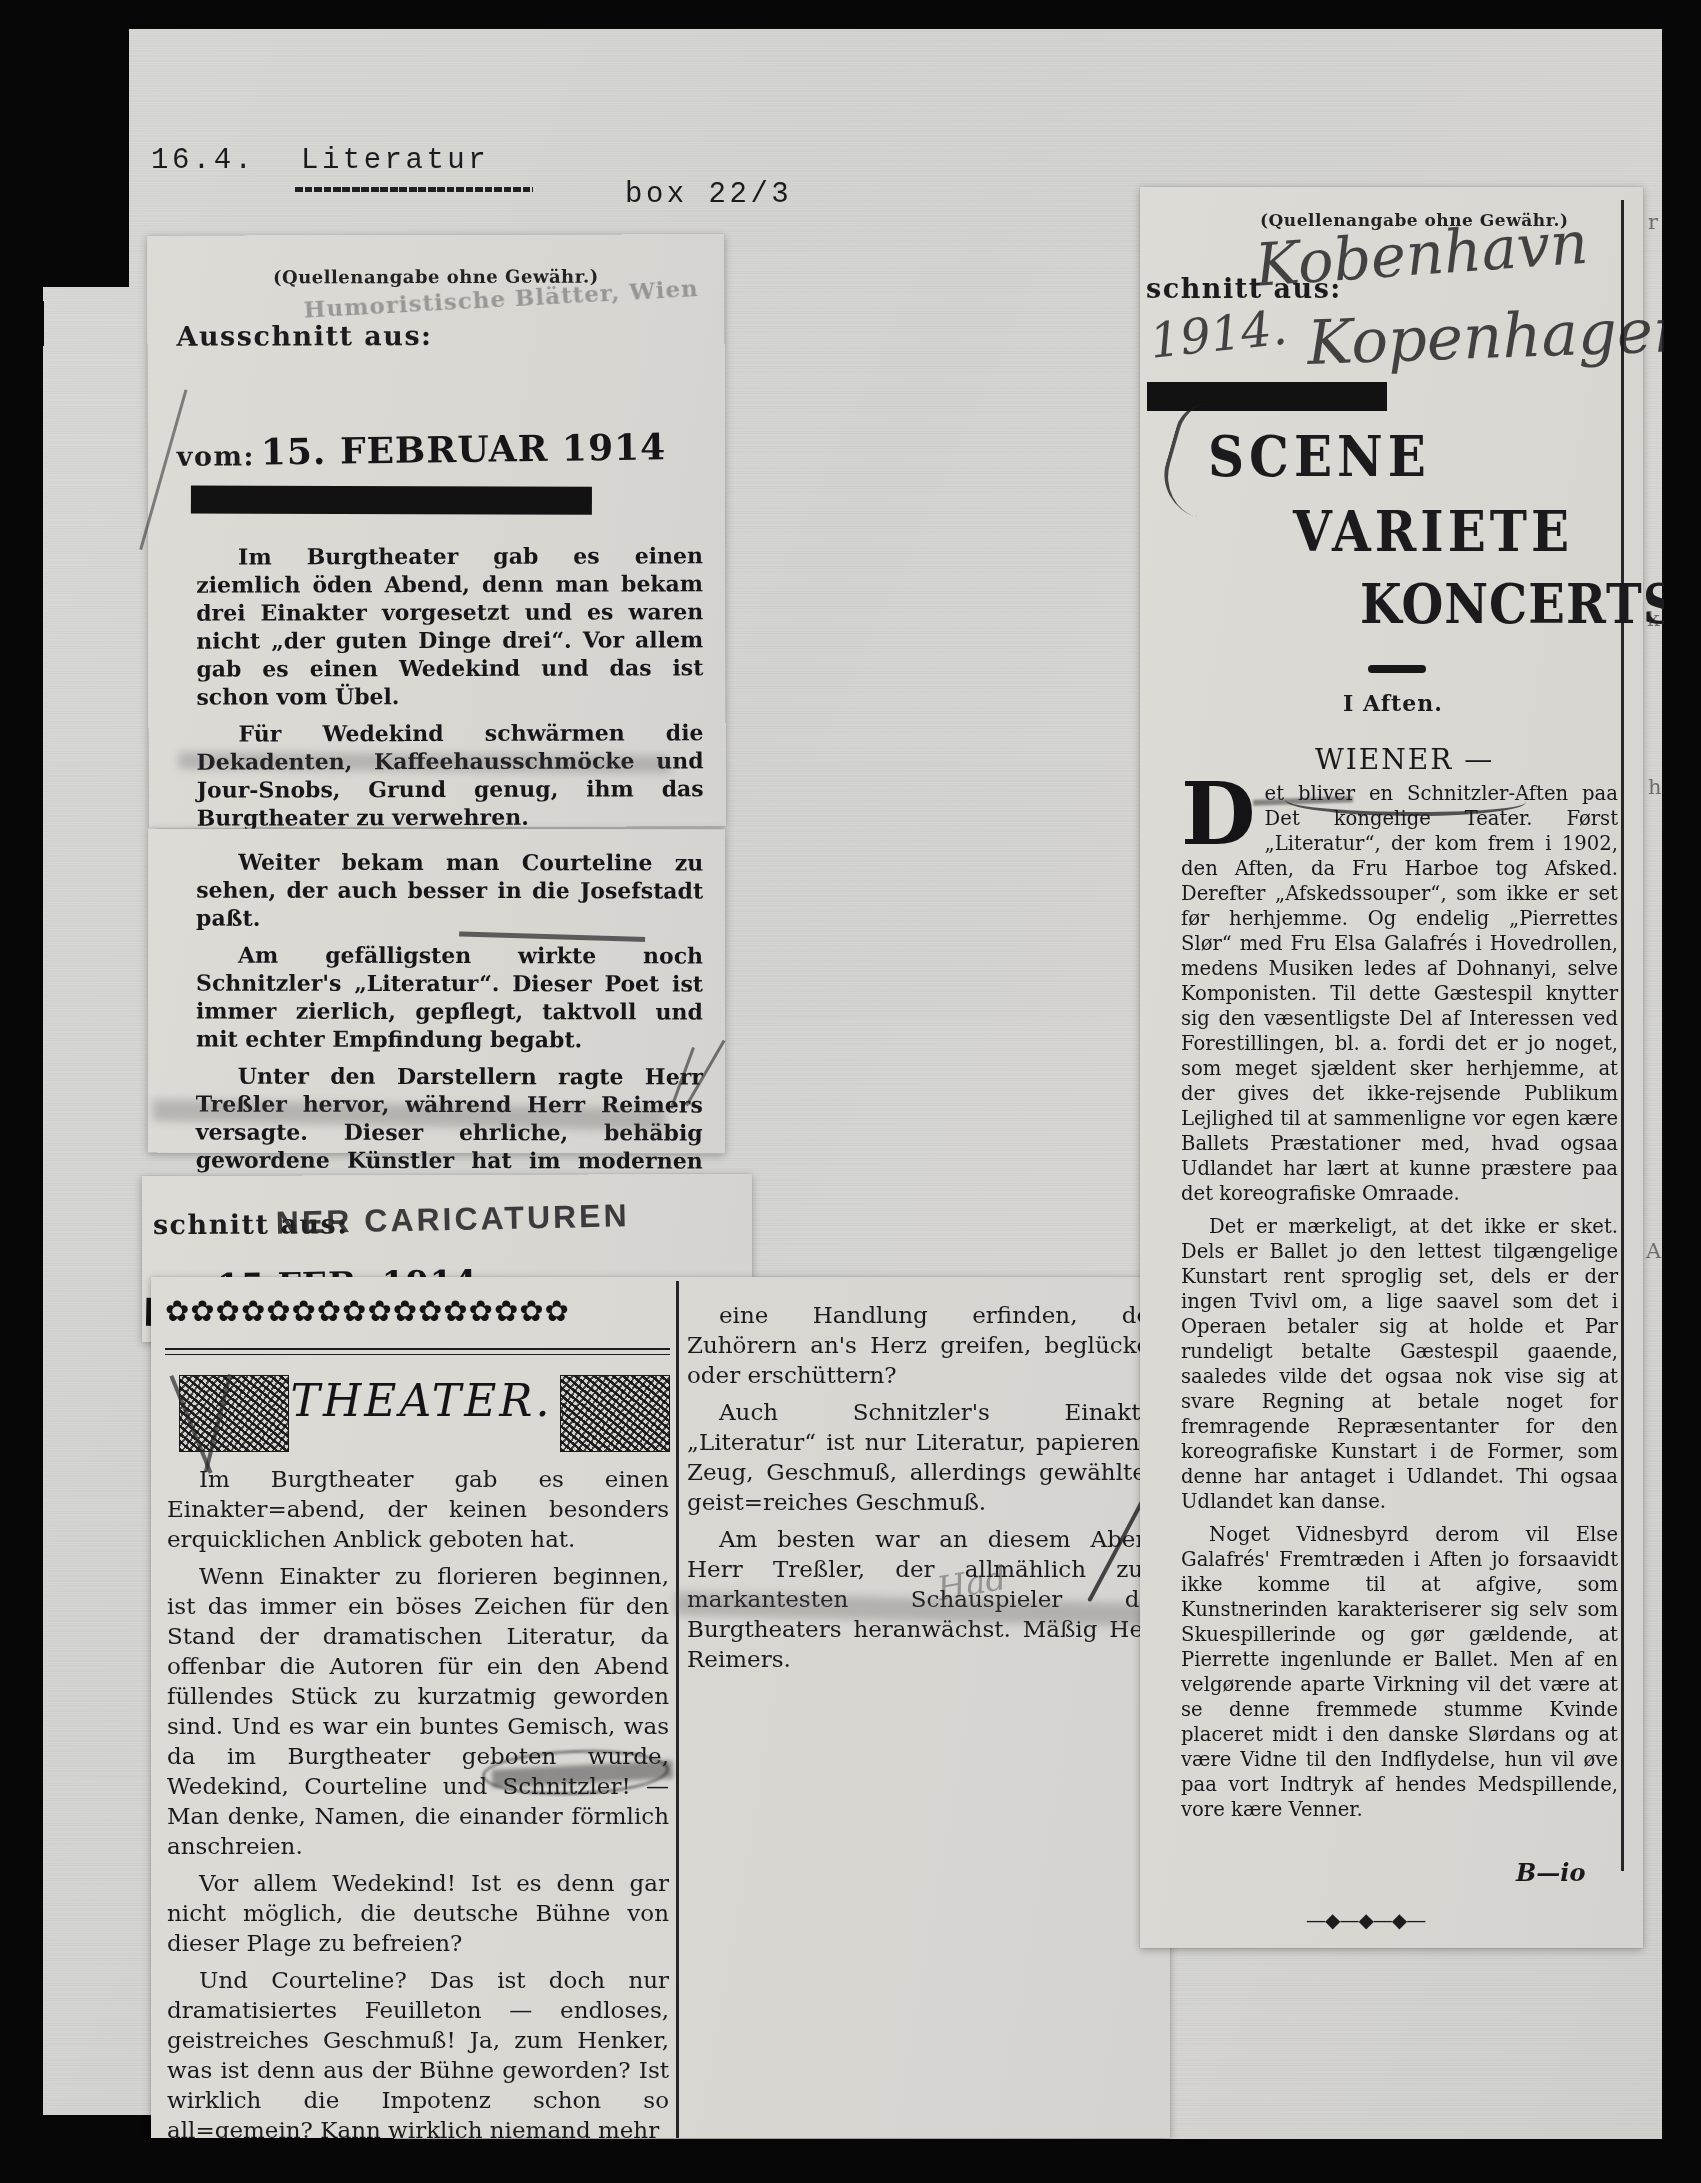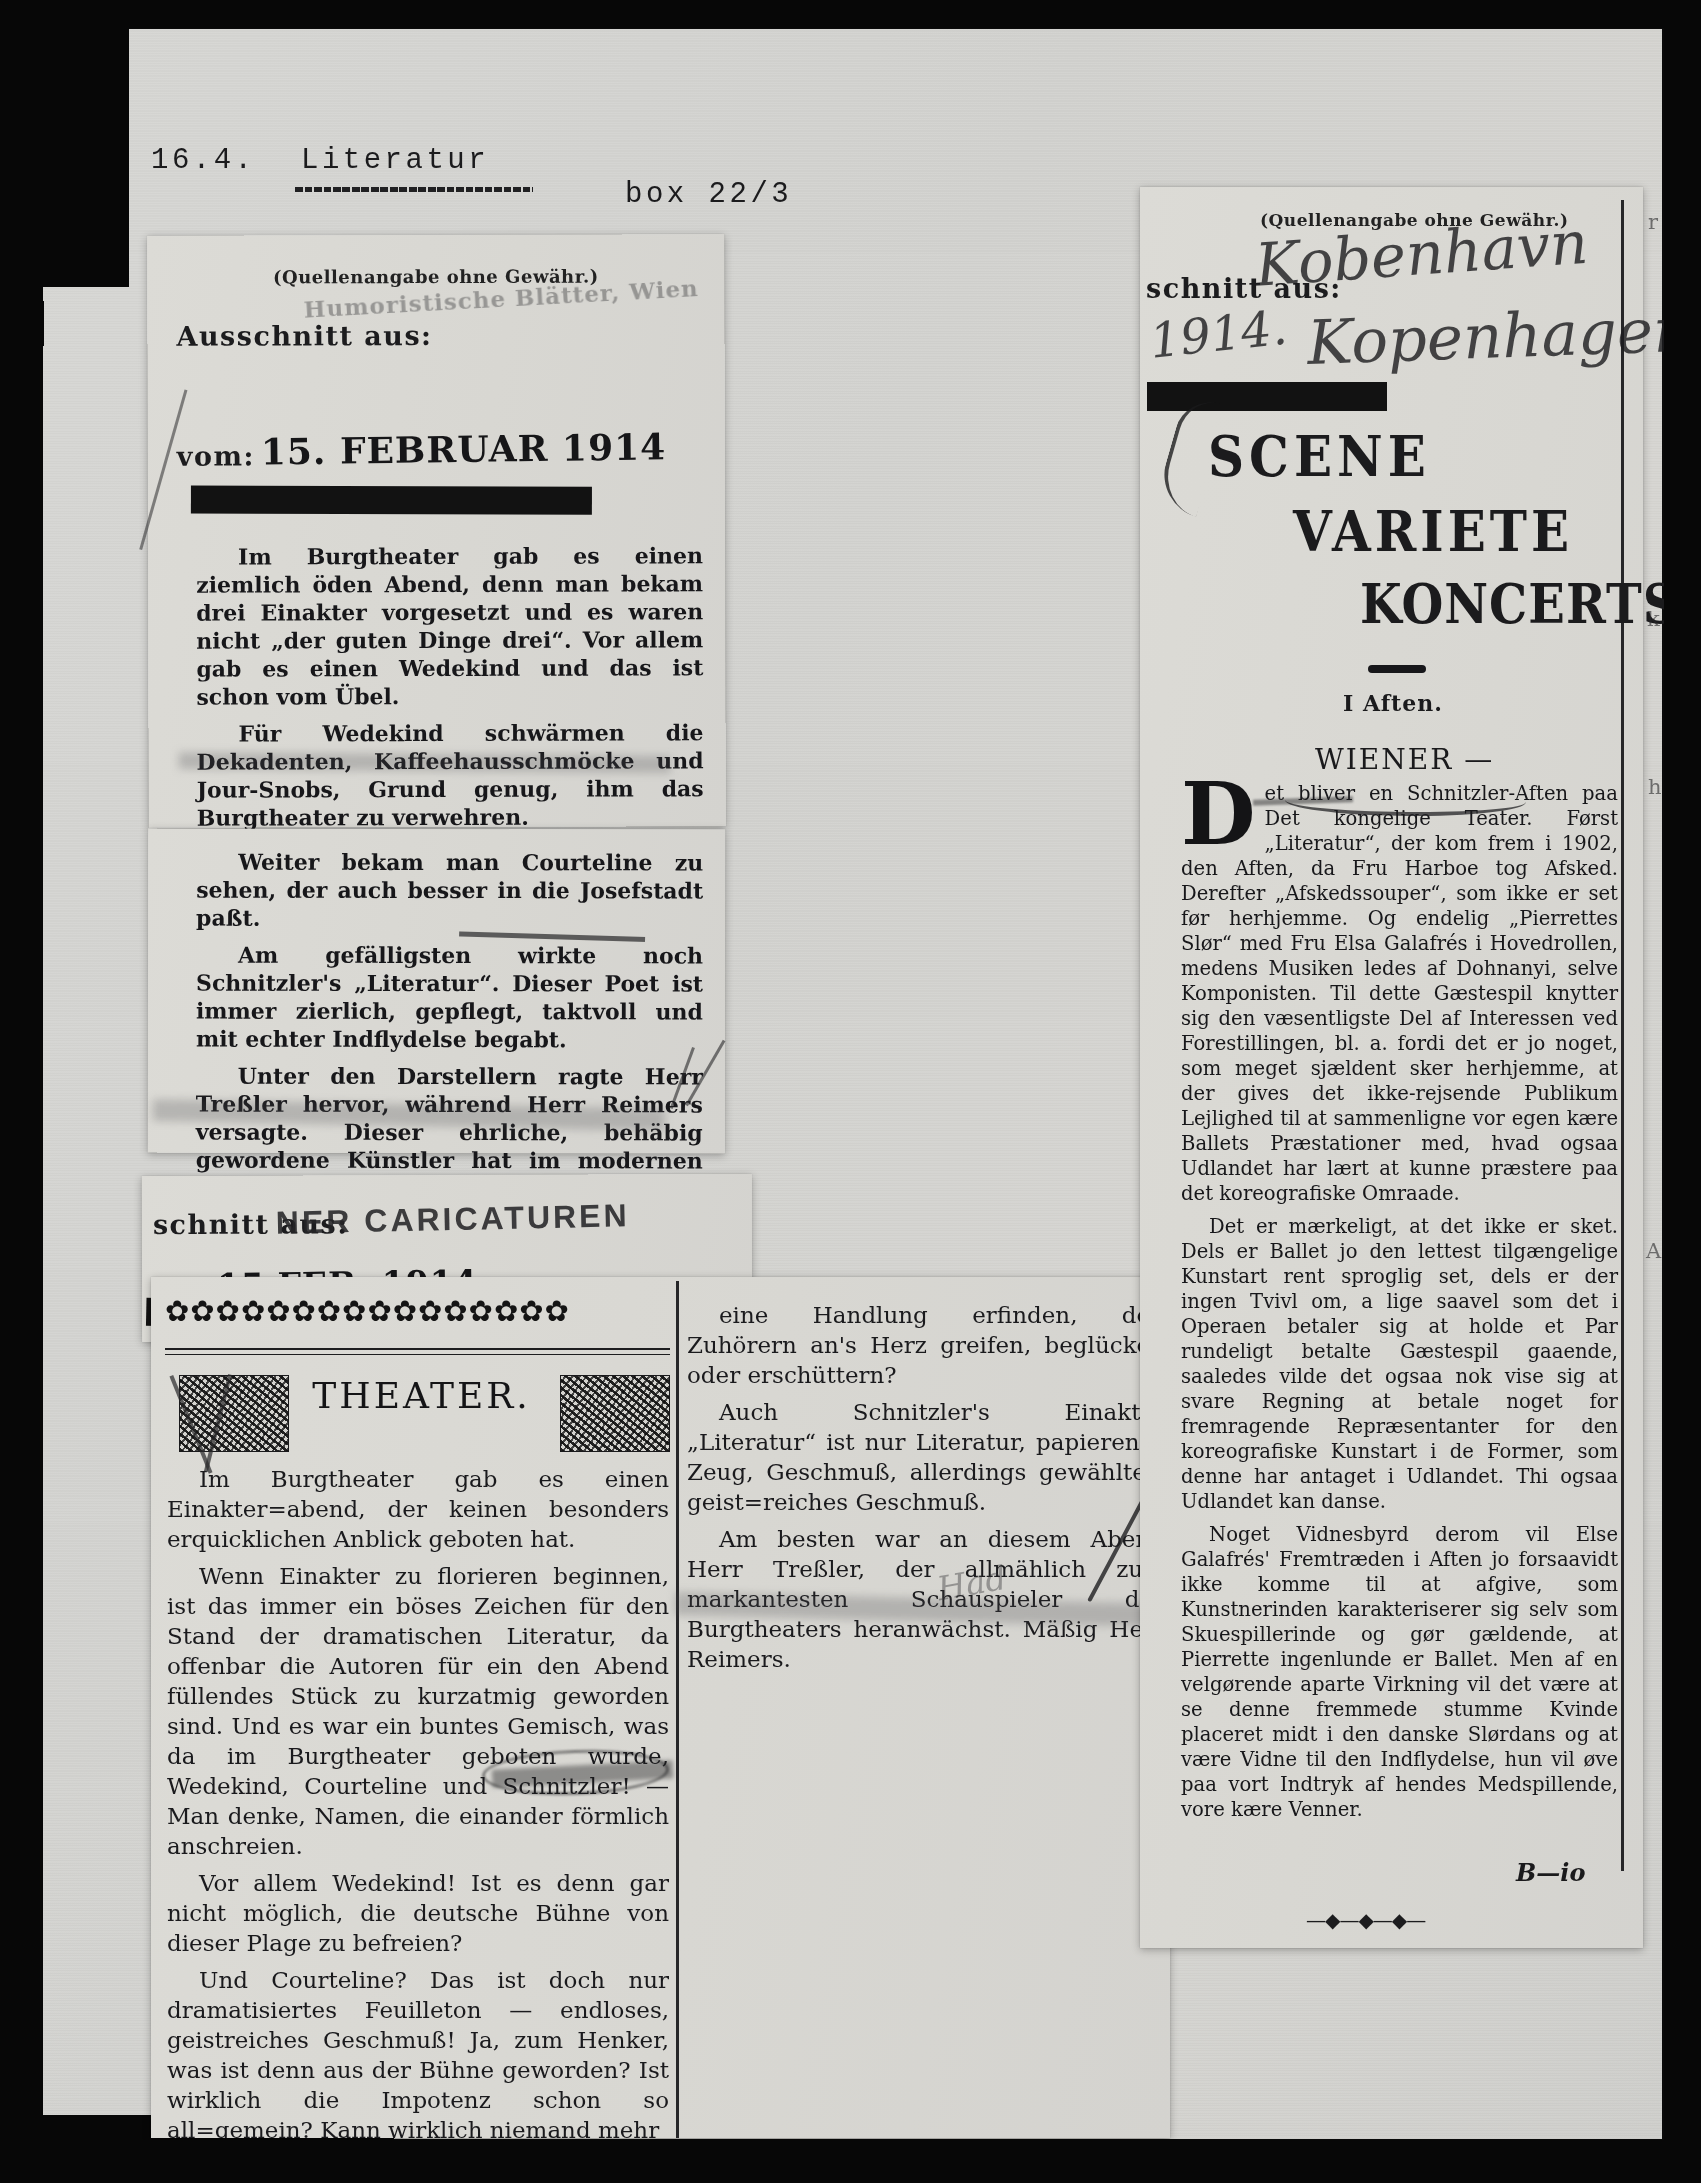--- a/index.html
+++ b/index.html
@@ -45,21 +45,21 @@
   .dblrule{border-top:2.5px solid #1d1d1f;border-bottom:1px solid #1d1d1f;height:3.5px;}
   .speckle{
     position:absolute;border:1.5px solid #1a1a1c;
     background:
       repeating-linear-gradient(39deg, rgba(18,18,18,.92) 0 2.5px, rgba(216,215,210,.1) 2.5px 6px),
       repeating-linear-gradient(-52deg, rgba(22,22,22,.85) 0 2px, rgba(216,215,210,.1) 2px 5.5px),
       #d2d1cd;
   }
   .handw{font-style:italic;color:rgba(28,28,30,.8);white-space:nowrap;transform-origin:left top;}
   .marginglyph{font-size:21px;color:rgba(40,40,42,.6);}
-  .theatertitle{font-size:36px;letter-spacing:3px;color:#141416;font-weight:500;}
+  .theatertitle{font-size:44px;letter-spacing:3px;color:#141416;font-weight:500;font-style:italic;}
   .smear{position:absolute;background:rgba(75,75,78,.26);filter:blur(4px);}
 </style>
 </head>
 <body>
 
 <div class="page"></div>
 
 <div class="blackpatch" style="left:0;top:0;width:129px;height:287px;"></div>
 <div class="blackpatch" style="left:20px;top:301px;width:24px;height:45px;"></div>
 <div class="blackpatch" style="left:17px;top:482px;width:22px;height:37px;"></div>
@@ -86,21 +86,21 @@
     <p>Für Wedekind schwärmen die Dekadenten, Kaffeehausschmöcke und Jour-Snobs, Grund genug, ihm das Burgtheater zu verwehren.</p>
     <p>Der „Kammersänger“ ist eine der bekannten Wedekind'schen Parodien, wo alles in Grund und Boden ironisiert wird und zuletzt auf der Trümmern der grinsende Wedekind sitzt und den Philister, der ihn ernst nimmt, verhöhnt.</p>
   </div>
   <div class="pencil" style="left:14px;top:151px;width:3px;height:166px;background:rgba(45,45,48,.55);transform:rotate(16deg);"></div>
   <div class="smear" style="left:30px;top:519px;width:492px;height:17px;transform:rotate(.6deg);"></div>
 </div>
 
 <div class="clip" style="left:148px;top:829px;width:577px;height:324px;transform:rotate(.1deg);">
   <div class="abs frakturblock" style="left:48px;top:19px;width:507px;">
     <p>Weiter bekam man Courteline zu sehen, der auch besser in die Josefstadt paßt.</p>
-    <p>Am gefälligsten wirkte noch Schnitzler's „Literatur“. Dieser Poet ist immer zierlich, gepflegt, taktvoll und mit echter Indflydelse begabt.</p>
+    <p>Am gefälligsten wirkte noch Schnitzler's „Literatur“. Dieser Poet ist immer zierlich, gepflegt, taktvoll und mit echter Empfindung begabt.</p>
     <p>Unter den Darstellern ragte Herr Treßler hervor, während Herr Reimers versagte. Dieser ehrliche, behäbig gewordene Künstler hat im modernen Repertoire nicht viel zu bestellen.</p>
   </div>
   <div class="pencil" style="left:311px;top:105px;width:186px;height:5px;background:rgba(32,32,34,.68);transform:rotate(1.6deg);filter:blur(0.5px);"></div>
   <div class="smear" style="left:5px;top:275px;width:512px;height:22px;transform:rotate(1deg);"></div>
   <div class="pencil" style="left:533px;top:216px;width:3px;height:65px;background:rgba(40,40,42,.6);transform:rotate(20deg);"></div>
   <div class="pencil" style="left:556px;top:206px;width:3px;height:75px;background:rgba(40,40,42,.6);transform:rotate(30deg);"></div>
 </div>
 
 <div class="clip" style="left:142px;top:1175px;width:610px;height:166px;transform:rotate(-.2deg);">
   <div class="abs cutlabel" style="left:11px;top:33px;">schnitt aus:</div>

